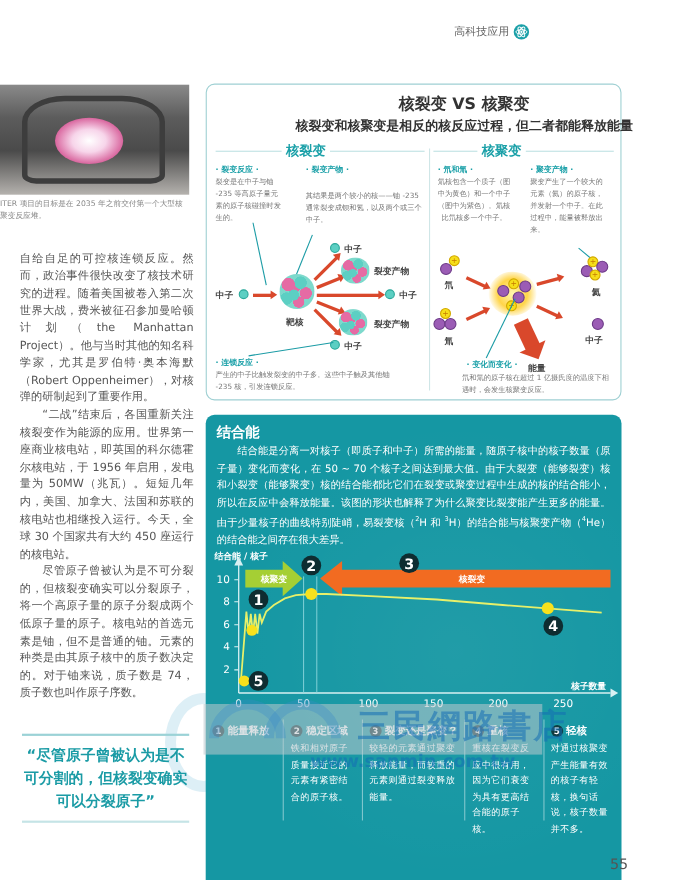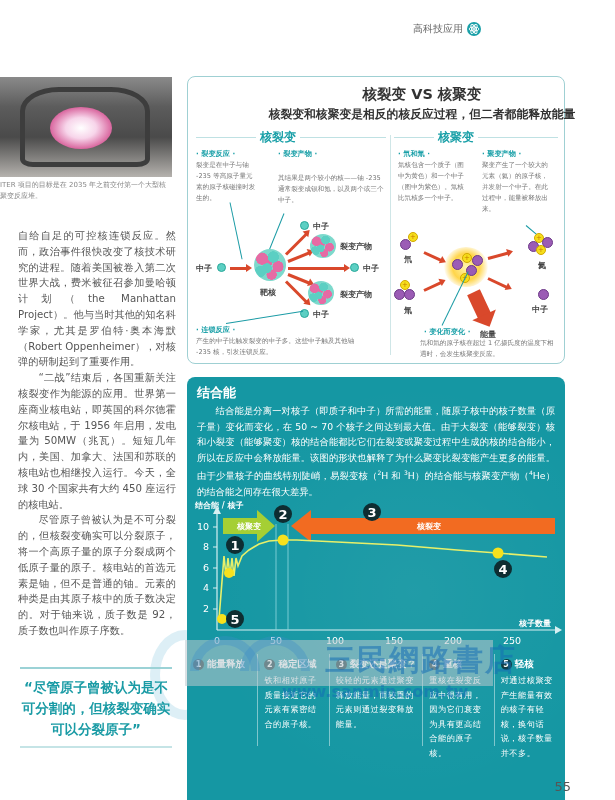--- a/index.html
+++ b/index.html
@@ -100,21 +100,21 @@
 
 <div class="photo">
   <div class="frame"></div>
   <div class="reactor"></div>
 </div>
 <div class="caption">ITER 项目的目标是在 2035 年之前交付第一个大型核聚变反应堆。</div>
 
 <div class="body-text">
   <p>自给自足的可控核连锁反应。然而，政治事件很快改变了核技术研究的进程。随着美国被卷入第二次世界大战，费米被征召参加曼哈顿计划（the Manhattan Project）。他与当时其他的知名科学家，尤其是罗伯特·奥本海默（Robert Oppenheimer），对核弹的研制起到了重要作用。</p>
   <p class="indent">“二战”结束后，各国重新关注核裂变作为能源的应用。世界第一座商业核电站，即英国的科尔德霍尔核电站，于 1956 年启用，发电量为 50MW（兆瓦）。短短几年内，美国、加拿大、法国和苏联的核电站也相继投入运行。今天，全球 30 个国家共有大约 450 座运行的核电站。</p>
-  <p class="indent">尽管原子曾被认为是不可分裂的，但核裂变确实可以分裂原子，将一个高原子量的原子分裂成两个低原子量的原子。核电站的首选元素是铀，但不是普通的铀。元素的种类是由其原子核中的质子数决定的。对于铀来说，质子数是 92，质子数也叫作原子序数。</p>
+  <p class="indent">尽管原子曾被认为是不可分裂的，但核裂变确实可以分裂原子，将一个高原子量的原子分裂成两个低原子量的原子。核电站的首选元素是铀，但不是普通的铀。元素的种类是由其原子核中的质子数决定的。对于铀来说，质子数是 74，质子数也叫作原子序数。</p>
 </div>
 
 <div class="swirl"></div>
 <div class="quote">
   <p>“尽管原子曾被认为是不可分割的，但核裂变确实可以分裂原子”</p>
 </div>
 
 <div class="diagram">
   <div class="title">核裂变 VS 核聚变</div>
   <div class="subtitle">核裂变和核聚变是相反的核反应过程，但二者都能释放能量</div>
@@ -154,21 +154,21 @@
   <div class="nucleus" style="left:120px;top:204px;width:26px;height:24px;"></div>
   <div class="tag" style="left:152px;top:212px;">裂变产物</div>
   <div class="neutron" style="left:112px;top:232px;"></div>
   <div class="tag" style="left:125px;top:232px;">中子</div>
 
   <div class="pointer" style="left:38px;top:246px;width:78px;transform:rotate(-9deg);"></div>
   <div class="lbl" style="left:8px;top:248px;">· 连锁反应 ·</div>
   <div class="desc" style="left:8px;top:259px;width:160px;">产生的中子比触发裂变的中子多。这些中子触及其他铀 -235 核，引发连锁反应。</div>
 
   <div class="lbl" style="left:210px;top:72px;">· 氘和氚 ·</div>
-  <div class="desc" style="left:210px;top:83px;width:66px;">氚核包含一个质子（图中为黄色）和一个中子（图中为紫色）。氚核比氘核多一个中子。</div>
+  <div class="desc" style="left:210px;top:83px;width:66px;text-align:center;">氚核包含一个质子（图中为黄色）和一个中子（图中为紫色）。氚核比氘核多一个中子。</div>
   <div class="lbl" style="left:294px;top:72px;">· 聚变产物 ·</div>
   <div class="desc" style="left:294px;top:83px;width:72px;">聚变产生了一个较大的元素（氦）的原子核，并发射一个中子。在此过程中，能量被释放出来。</div>
 
   <div class="p-purple" style="left:212px;top:162px;"></div>
   <div class="p-yellow" style="left:220px;top:155px;">+</div>
   <div class="tag" style="left:216px;top:177px;">氘</div>
 
   <div class="p-purple" style="left:206px;top:212px;"></div>
   <div class="p-purple" style="left:216px;top:212px;"></div>
   <div class="p-yellow" style="left:212px;top:203px;">+</div>

